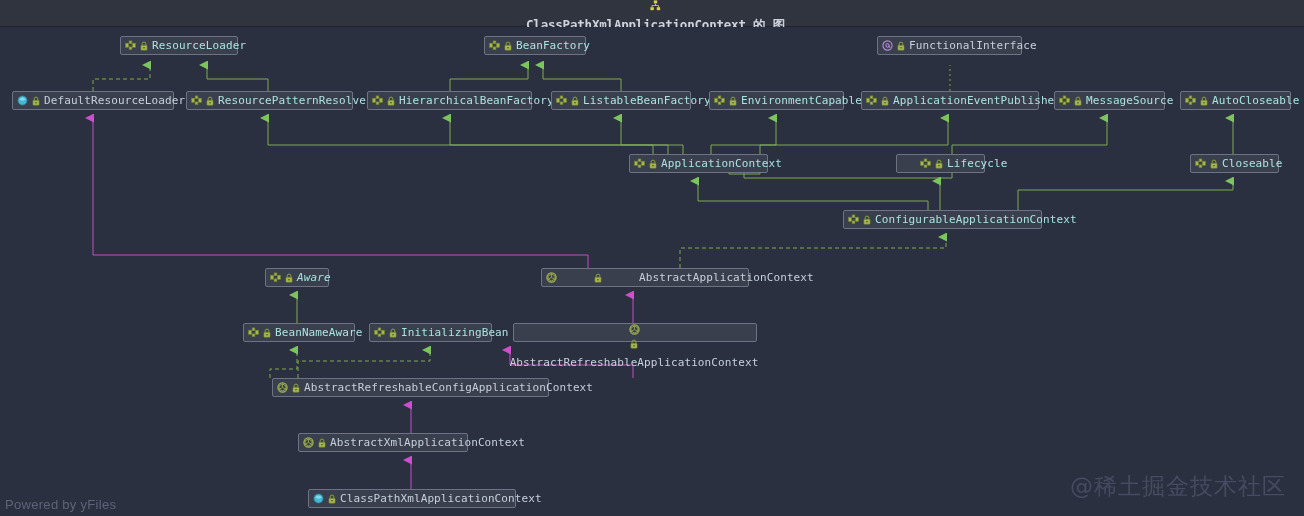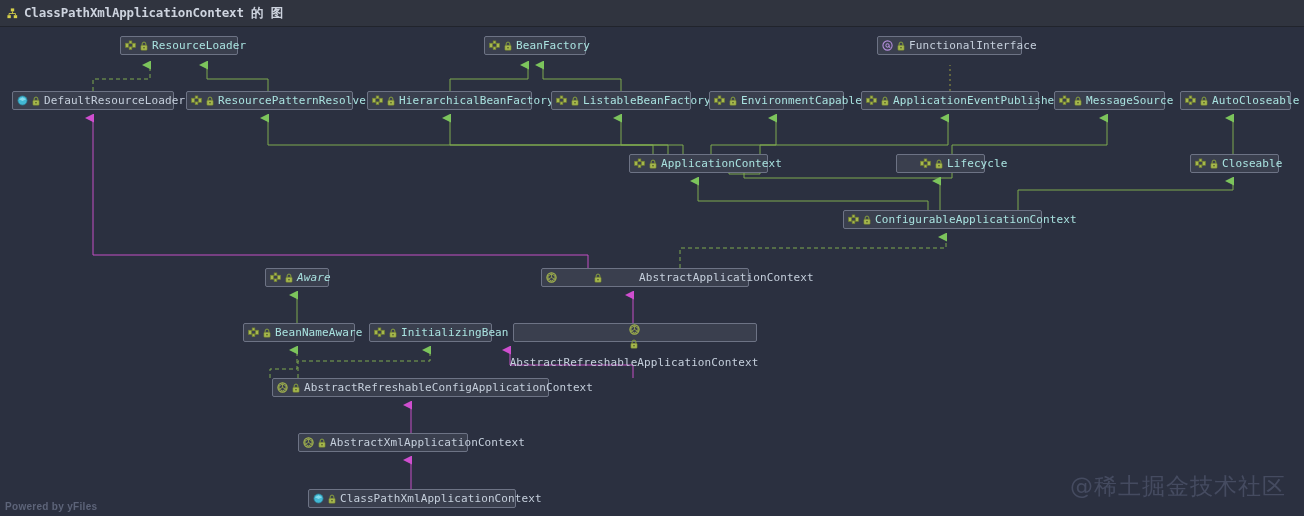--- a/index.html
+++ b/index.html
@@ -4,21 +4,21 @@
 <style>
   html,body{margin:0;padding:0;background:#2b2f3e;}
   body{
     width:1304px;height:516px;overflow:hidden;position:relative;
     font-family:"DejaVu Sans Mono","Liberation Mono",monospace;
     background:#2b3040;
   }
   #titlebar{
     position:absolute;left:0;top:0;width:1304px;height:27px;
     background:#30343f;border-bottom:1px solid #21242c;
-    display:flex;align-items:center;gap:6px;padding-left:7px;box-sizing:border-box;
+    display:flex;align-items:center;gap:6px;padding-left:7px;box-sizing:border-box;flex-direction:column;
   }
   #title-text{
     color:#cdd3de;font-size:12.5px;font-weight:bold;letter-spacing:-0.2px;
     font-family:"DejaVu Sans Mono","Liberation Mono",monospace;white-space:nowrap;
   }
   #canvas{position:absolute;left:0;top:27px;width:1304px;height:489px;background:#2b3040;overflow:hidden;}
   svg.edges{position:absolute;left:0;top:0;width:1304px;height:489px;}
   .node{
     position:absolute;box-sizing:border-box;
     background:#3a3f4e;border:1px solid #6d7385;border-radius:2px;
@@ -28,22 +28,22 @@
   .node .lbl{
     font-family:"DejaVu Sans Mono","Liberation Mono",monospace;
     font-size:11px;color:#a9e3e0;letter-spacing:0.1px;line-height:19px;
   }
   .node.cls .lbl{color:#c6d0dd;}
   .node.abs .lbl{color:#c6d0dd;}
   .node.ann .lbl{color:#c6d0dd;}
   .ico{width:11px;height:11px;flex:0 0 auto;display:block;}
   .lock{width:8px;height:10px;flex:0 0 auto;display:block;}
   #powered{
-    position:absolute;left:5px;bottom:4px;color:#5d6479;font-size:10px;
-    font-family:"Liberation Sans",sans-serif;letter-spacing:0.3px;font-weight:bold;
+    position:absolute;left:5px;bottom:4px;color:#5d6479;font-size:13px;
+    font-family:"Liberation Sans",sans-serif;letter-spacing:0.3px;
   }
   #watermark{
     position:absolute;right:18px;bottom:14px;color:#454b60;
     font-size:23px;font-family:"DejaVu Sans",sans-serif;letter-spacing:1px;
   }
 </style>
 </head>
 <body>
 
 <div id="titlebar">

